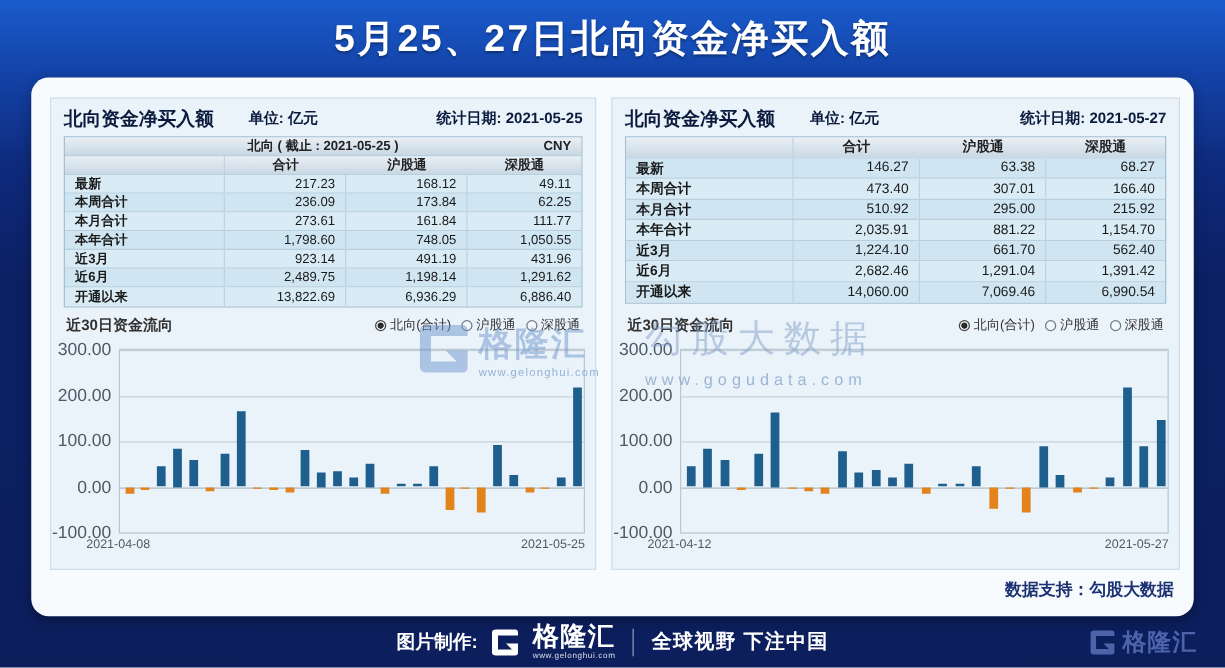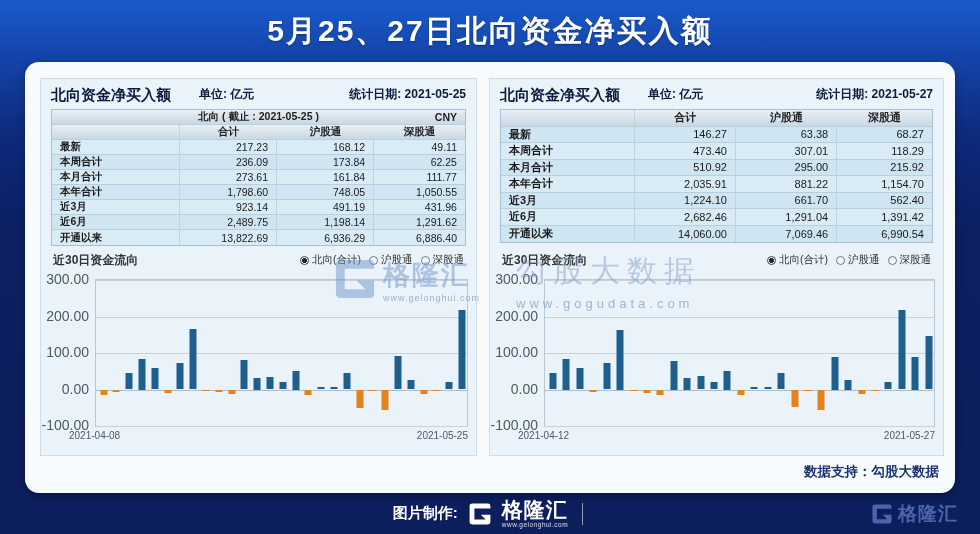--- a/index.html
+++ b/index.html
@@ -263,21 +263,21 @@
           <div class="trow drow">
             <div class="cell lbl">最新</div>
             <div class="cell val">146.27</div>
             <div class="cell val">63.38</div>
             <div class="cell val">68.27</div>
           </div>
           <div class="trow drow">
             <div class="cell lbl">本周合计</div>
             <div class="cell val">473.40</div>
             <div class="cell val">307.01</div>
-            <div class="cell val">118.29</div>
+            <div class="cell val">166.40</div>
           </div>
           <div class="trow drow">
             <div class="cell lbl">本月合计</div>
             <div class="cell val">510.92</div>
             <div class="cell val">295.00</div>
             <div class="cell val">215.92</div>
           </div>
           <div class="trow drow">
             <div class="cell lbl">本年合计</div>
             <div class="cell val">2,035.91</div>
@@ -386,20 +386,21 @@
       <span class="gl-logo">
         <svg viewBox="0 0 60 60">
             <path fill="#ffffff" d="M12 4 H50 Q56 4 56 10 V16 H16 V44 H44 L32 32 H56 V50 Q56 56 50 56 H12 Q4 56 4 50 V10 Q4 4 12 4 Z"></path>
           </svg>
       </span>
       <span class="gl-brand-col">
         <span class="gl-brand">格隆汇</span>
         <span class="gl-brand-url">www.gelonghui.com</span>
       </span>
       <span class="v-divider"></span>
+      <span class="slogan">全球视野 下注中国</span>
     </div>
     <div class="footer-corner">
       <svg viewBox="0 0 60 60">
         <path fill="#4d64aa" d="M12 4 H50 Q56 4 56 10 V16 H16 V44 H44 L32 32 H56 V50 Q56 56 50 56 H12 Q4 56 4 50 V10 Q4 4 12 4 Z"></path>
       </svg>
       <span class="corner-brand">格隆汇</span>
     </div>
   </div>
 
 </div>

